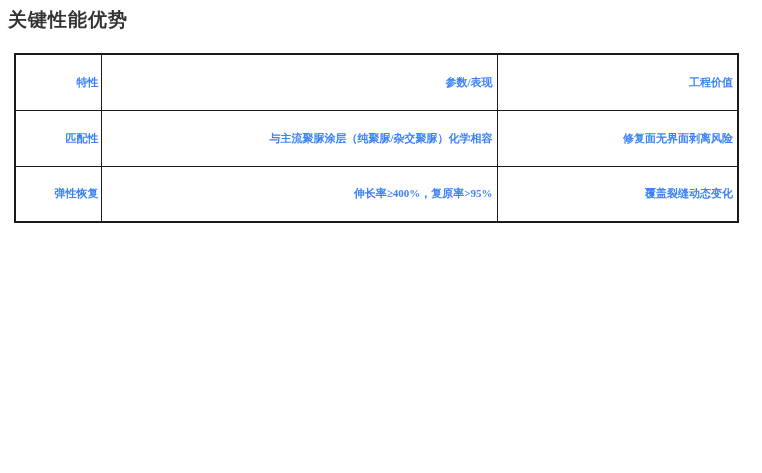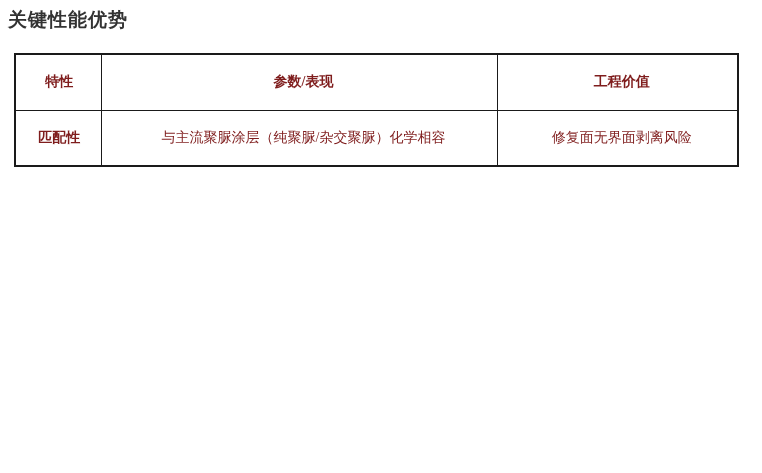--- a/index.html
+++ b/index.html
@@ -32,31 +32,31 @@
     table-layout: fixed;
     border: 2px solid #1a1a1a;
   }
   table.perf-table col.c1 { width: 86px; }
   table.perf-table col.c2 { width: 396px; }
   table.perf-table col.c3 { width: 241px; }
   table.perf-table th,
   table.perf-table td {
     border: 1px solid #1a1a1a;
     height: 56px;
-    font-size: 14px;
-    color: #7f1d1d;
-    text-align: center;
+    font-size: 11px;
+    color: #3b82f6;
+    text-align: right;
     vertical-align: middle;
     white-space: nowrap;
     overflow: hidden;
   }
   table.perf-table th { font-weight: bold; }
   table.perf-table td.feature-cell { font-weight: bold; font-family: Liberation Mono, monospace; }
   .pad-narrow { padding-left: 4px; padding-right: 2px; }
-  .pad-wide   { padding-left: 13px; padding-right: 4px; }
+  .pad-wide   { padding-left: 13px; padding-right: 4px; font-weight: bold; }
 </style>
 </head>
 <body>
 
 <div class="page">
 
   <div class="doc-title">关键性能优势</div>
 
   <table class="perf-table">
     <colgroup>
@@ -70,16 +70,21 @@
         <th class="pad-wide">参数/表现</th>
         <th class="pad-wide">工程价值</th>
       </tr>
     </thead>
     <tbody id="perf-tbody">
         <tr>
           <td class="feature-cell pad-narrow">匹配性</td>
           <td class="pad-wide">与主流聚脲涂层（纯聚脲/杂交聚脲）化学相容</td>
           <td class="pad-wide">修复面无界面剥离风险</td>
         </tr>
+        <tr>
+          <td class="feature-cell pad-narrow">弹性恢复</td>
+          <td class="pad-wide">伸长率≥400%，复原率&gt;95%</td>
+          <td class="pad-wide">覆盖裂缝动态变化</td>
+        </tr>
       </tbody>
   </table>
 
 </div>
 
 </body></html>

